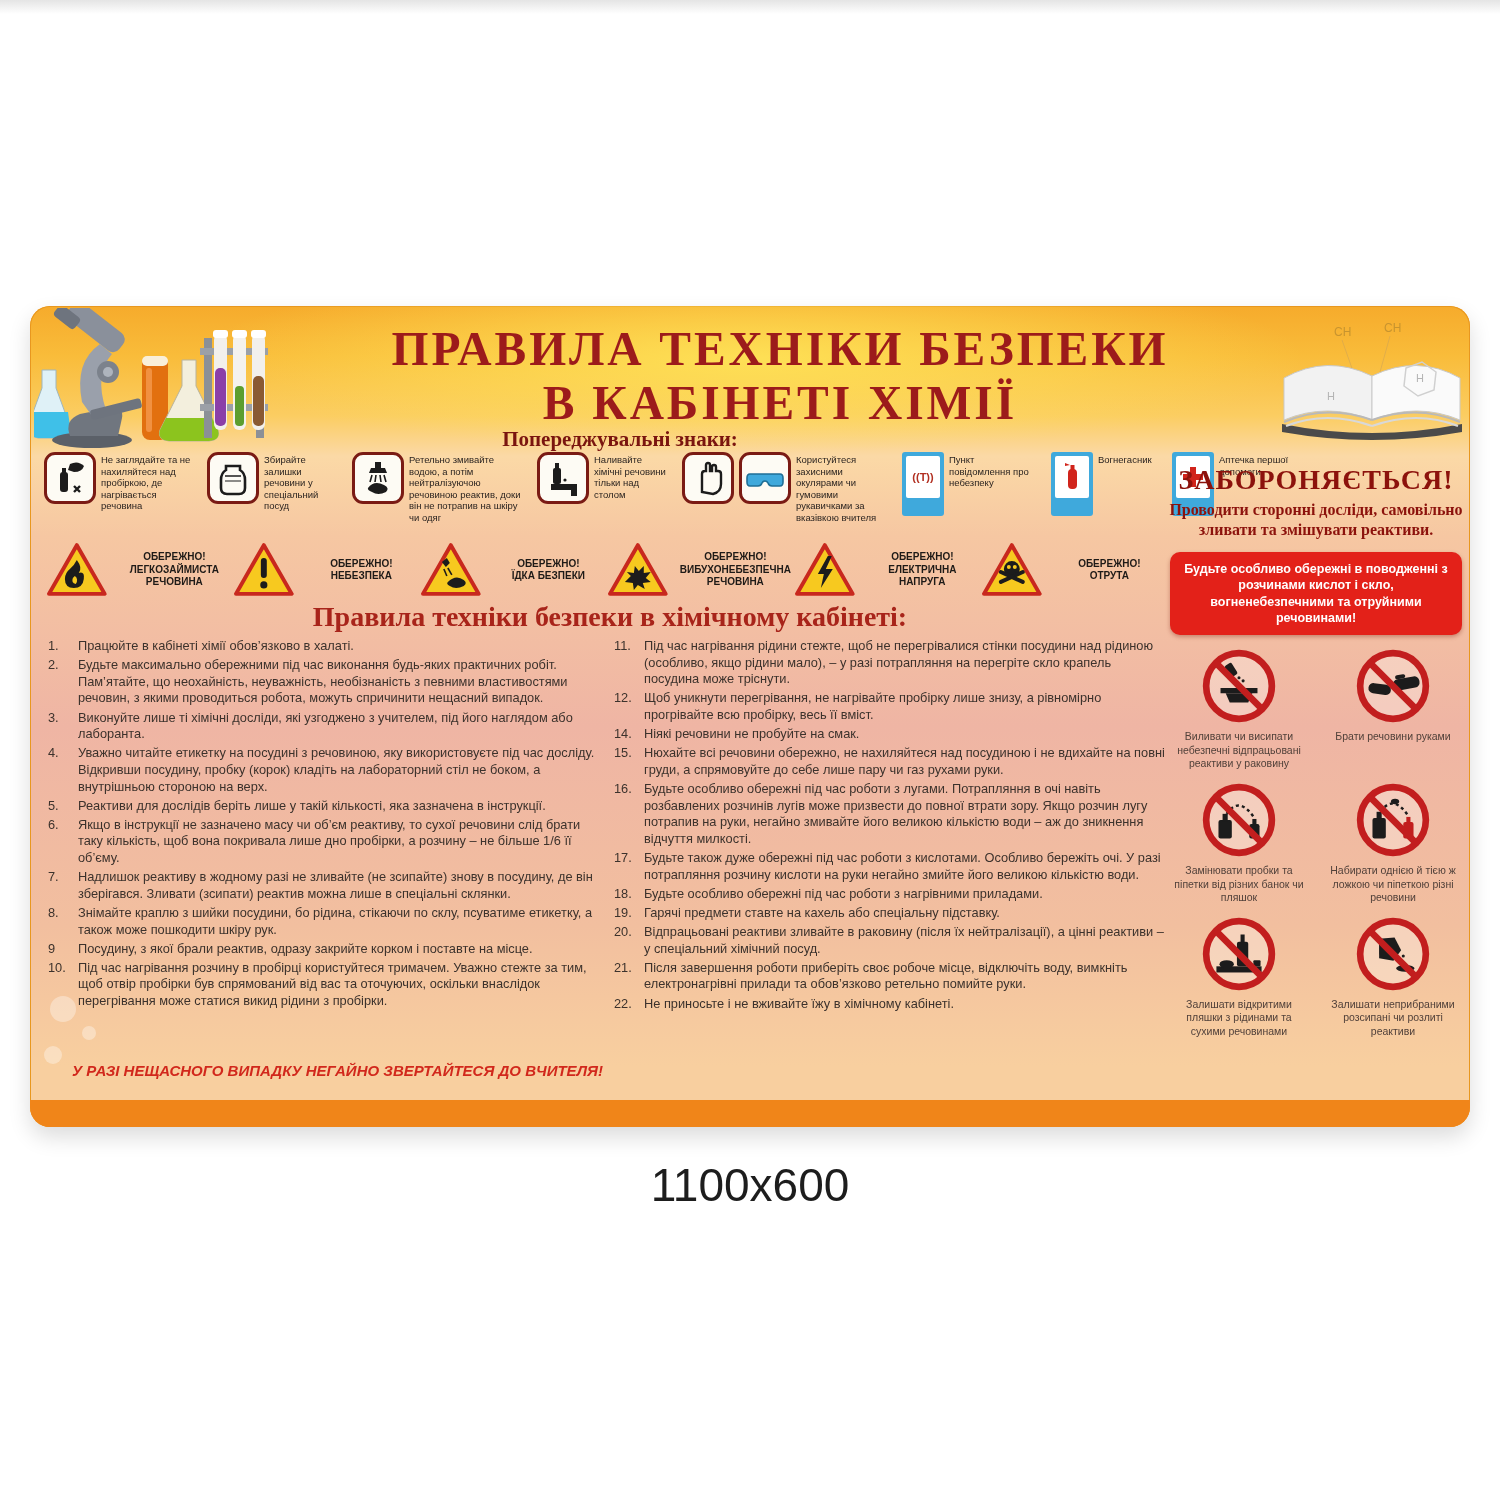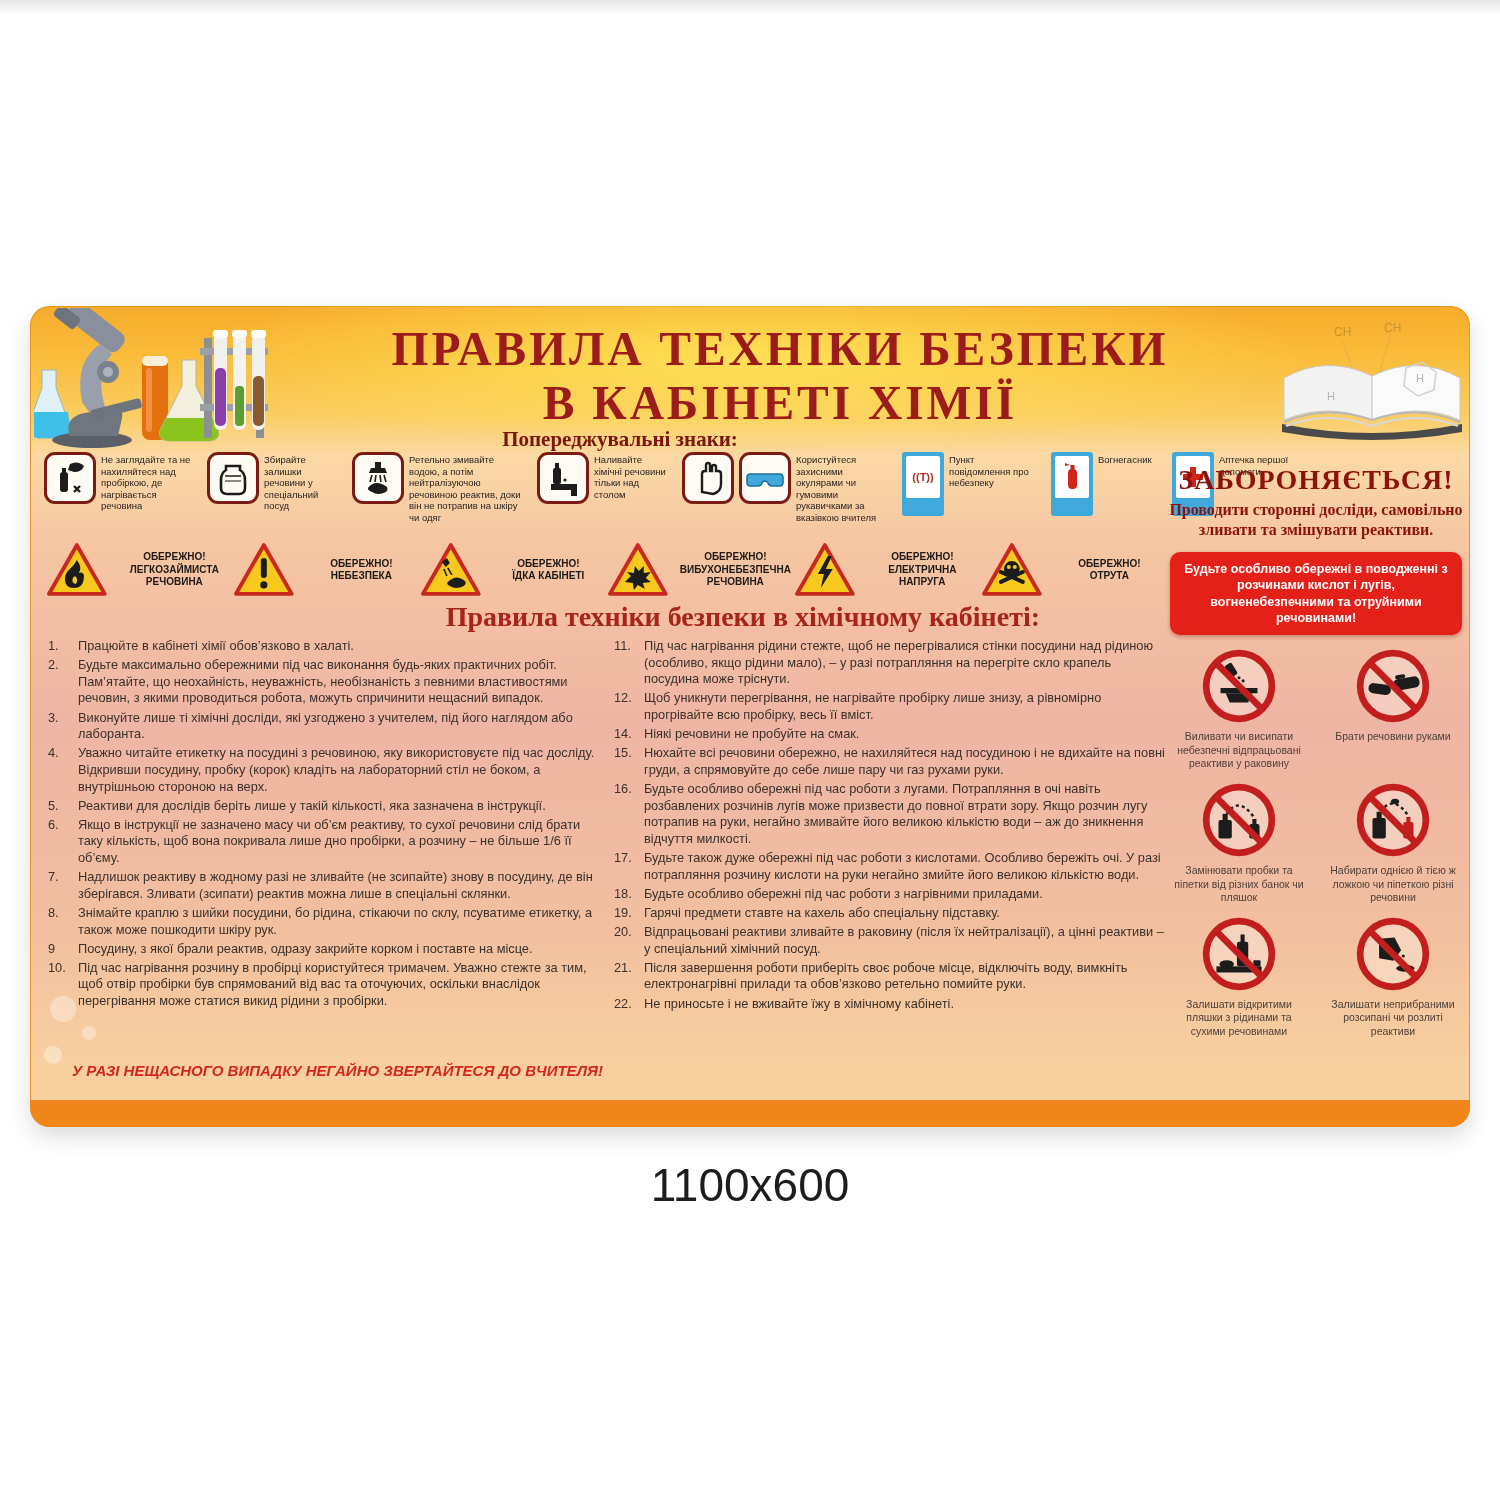--- a/index.html
+++ b/index.html
@@ -37,21 +37,21 @@
         display:flex;justify-content:center;padding-top:4px;box-sizing:border-box;}
   .blue-inner{width:34px;height:42px;background:#ffffff;border-radius:2px;
         display:flex;align-items:center;justify-content:center;}
   .sign-label{font-size:9.5px;line-height:1.22;color:#2b2420;padding-top:2px;}
   .w90{width:90px;} .w72{width:72px;} .w112{width:112px;} .w84{width:86px;} .w56{width:58px;}
   
   .tri-row{position:absolute;left:16px;top:236px;width:1120px;display:flex;}
   .tri-group{display:flex;align-items:center;gap:8px;width:187px;box-sizing:border-box;}
   .tri-label{font-size:10px;font-weight:bold;line-height:1.25;color:#1e1a17;text-align:center;width:118px;}
   
-  .rules-heading{position:absolute;left:150px;top:295px;width:860px;text-align:right;
+  .rules-heading{position:absolute;left:150px;top:295px;width:860px;text-align:center;
         font-family:"Liberation Serif",serif;font-weight:bold;font-size:28px;color:#a8241a;}
   .rules-cols{position:absolute;left:18px;top:332px;width:1120px;display:flex;gap:12px;}
   .rules-col{width:554px;}
   .rule{display:flex;margin-bottom:2.5px;}
   .rule-num{width:30px;flex:0 0 auto;font-size:12.8px;line-height:1.3;color:#3c322c;}
   .rule-text{flex:1;font-size:12.8px;line-height:1.3;color:#3c322c;}
   .accident-note{position:absolute;left:42px;top:756px;width:700px;
         font-size:15px;font-weight:bold;color:#d1281c;font-style:italic;}
   
   .right-panel{position:absolute;left:1138px;top:158px;width:296px;}
@@ -280,21 +280,21 @@
         <svg width="62" height="56" viewBox="0 0 62 56">
           <polygon points="31,3 59,52 3,52" fill="#f7c91f" stroke="#c8281e" stroke-width="4" stroke-linejoin="round"></polygon>
           <path d="M22,20 l5,-4 3,5 -4,4 Z" fill="#1c1c1c"></path>
           <g stroke="#1c1c1c" stroke-width="1.6">
               <line x1="28" y1="26" x2="32" y2="33"></line>
               <line x1="24" y1="27" x2="27" y2="34"></line>
             </g>
           <path d="M28,40 q8,-8 16,-2 q4,3 0,6 q-8,4 -14,0 q-4,-2 -2,-4 Z" fill="#1c1c1c"></path>
         </svg>
         <span class="tri-label">
-          <span>ОБЕРЕЖНО!</span><br><span>ЇДКА КАБІНЕТІ</span>
+          <span>ОБЕРЕЖНО!</span><br><span>ЇДКА БЕЗПЕКИ</span>
         </span>
       </div>
       <div class="tri-group">
         <svg width="62" height="56" viewBox="0 0 62 56">
           <polygon points="31,3 59,52 3,52" fill="#f7c91f" stroke="#c8281e" stroke-width="4" stroke-linejoin="round"></polygon>
           <path d="M18,40 l6,-6 -4,-4 7,1 1,-7 4,5 5,-5 0,7 7,-1 -5,6 5,4 -8,1 2,6 -7,-4 -4,5 -1,-7 Z" fill="#1c1c1c"></path>
         </svg>
         <span class="tri-label">
           <span>ОБЕРЕЖНО!</span><br><span>ВИБУХОНЕБЕЗПЕЧНА РЕЧОВИНА</span>
         </span>
@@ -437,21 +437,21 @@
             <span class="rule-text">Не приносьте і не вживайте їжу в хімічному кабінеті.</span>
           </div>
         </div>
     </div>
 
     <div class="accident-note">У РАЗІ НЕЩАСНОГО ВИПАДКУ НЕГАЙНО ЗВЕРТАЙТЕСЯ ДО ВЧИТЕЛЯ!</div>
 
     <div class="right-panel">
       <div class="proh-heading">ЗАБОРОНЯЄТЬСЯ!</div>
       <div class="proh-sub">Проводити сторонні досліди, самовільно зливати та змішувати реактиви.</div>
-      <div class="proh-box">Будьте особливо обережні в поводженні з розчинами кислот і лугів, вогненебезпечними та отруйними речовинами!</div>
+      <div class="proh-box">Будьте особливо обережні в поводженні з розчинами кислот і скло, вогненебезпечними та отруйними речовинами!</div>
 
       <div class="proh-grid">
         <div class="proh-cell">
           <svg width="78" height="78" viewBox="0 0 76 76">
             <circle cx="38" cy="38" r="32" fill="rgba(255,255,255,.3)"></circle>
             <g fill="#1c1c1c">
               <rect x="26" y="16" width="8" height="13" rx="2" transform="rotate(-32 30 22)"></rect>
               <circle cx="38" cy="30" r="1.5"></circle>
                 <circle cx="42" cy="33" r="1.5"></circle>
               <path d="M20,40 h36 v5 h-36 Z"></path>

